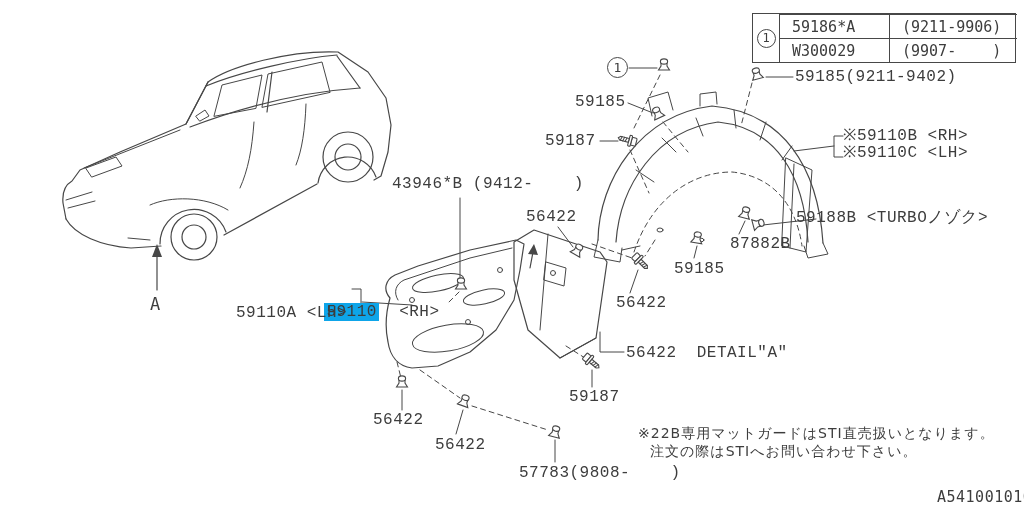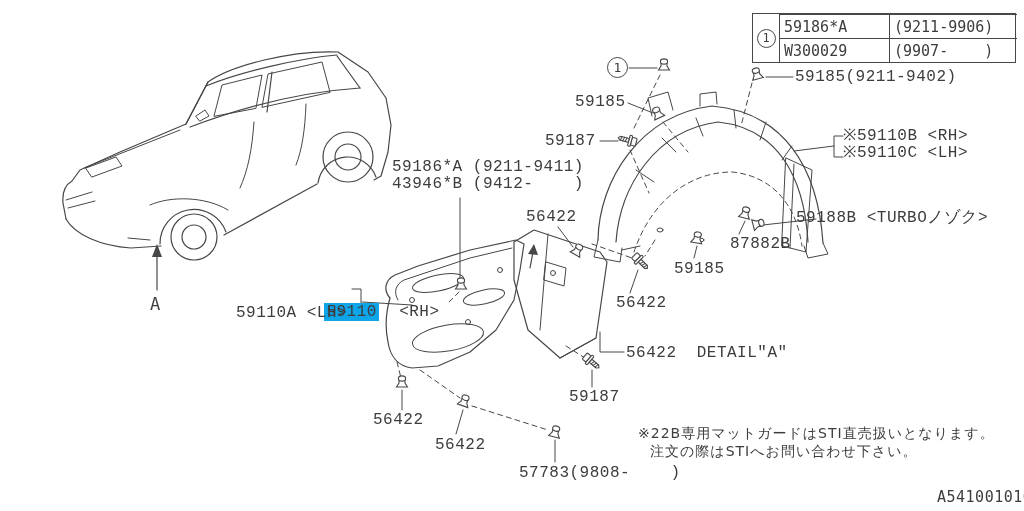--- a/index.html
+++ b/index.html
@@ -13,21 +13,21 @@
   .lbl{position:absolute;font-size:16px;line-height:17px;white-space:pre;letter-spacing:.5px;font-family:Liberation Mono, monospace;}
   .note{position:absolute;font-size:14px;line-height:18px;white-space:pre;letter-spacing:1px;
         font-family:"DejaVu Sans", sans-serif;}
   .docnum{position:absolute;font-size:15px;letter-spacing:.5px;margin-left:13px;}
   .hl{padding:0 2px;}
   .circlemark{position:absolute;width:21px;height:21px;border:1.4px solid #474747;border-radius:50%;
         display:flex;align-items:center;justify-content:center;font-size:13px;background:#fff;box-sizing:border-box;}
   .reftable{position:absolute;left:752px;top:13px;width:264px;height:50px;border:1.6px solid #474747;
         display:grid;grid-template-columns:26px 110px 128px;grid-template-rows:1fr 1fr;box-sizing:border-box;}
   .reftable .cell{border-left:1.4px solid #474747;border-top:1.4px solid #474747;
-        display:flex;align-items:center;padding-left:4px;font-size:15px;white-space:pre;box-sizing:border-box;}
+        display:flex;align-items:center;padding-left:12px;font-size:15px;white-space:pre;box-sizing:border-box;}
   .reftable .refcell{grid-row:span 2;border-left:none;border-top:none;display:flex;align-items:center;justify-content:center;}
   .reftable .refcell .circlemark{position:static;width:19px;height:19px;font-size:12px;}
   .viewlabel{position:absolute;font-size:17px;}
 </style>
 </head>
 <body>
 
 <div id="stage">
 
   <svg id="lineart" width="1024" height="511" viewBox="0 0 1024 511">
@@ -174,21 +174,20 @@
     <div class="cell r2">W300029</div>
     <div class="cell r2">(9907-    )</div>
   </div>
 
   <div class="circlemark" style="left:607px;top:57px">1</div>
 
   <div class="viewlabel" style="left:150px;top:294px">A</div>
 
   <div class="lbl" style="left:575px;top:94px">59185</div>
   <div class="lbl" style="left:545px;top:133px">59187</div>
-  <div class="lbl" style="left:392px;top:159px">59186*A (9211-9411)</div>
   <div class="lbl" style="left:392px;top:176px">43946*B (9412-    )</div>
   <div class="lbl" style="left:526px;top:209px">56422</div>
   <div class="lbl" style="left:795px;top:69px">59185(9211-9402)</div>
   <div class="lbl" style="left:843px;top:128px">※59110B &lt;RH&gt;</div>
   <div class="lbl" style="left:843px;top:145px">※59110C &lt;LH&gt;</div>
   <div class="lbl" style="left:796px;top:210px">59188B &lt;TURBOノゾク&gt;</div>
   <div class="lbl" style="left:730px;top:236px">87882B</div>
   <div class="lbl" style="left:674px;top:261px">59185</div>
   <div class="lbl" style="left:616px;top:295px">56422</div>
   <div class="lbl" style="left:626px;top:345px">56422  DETAIL"A"</div>

